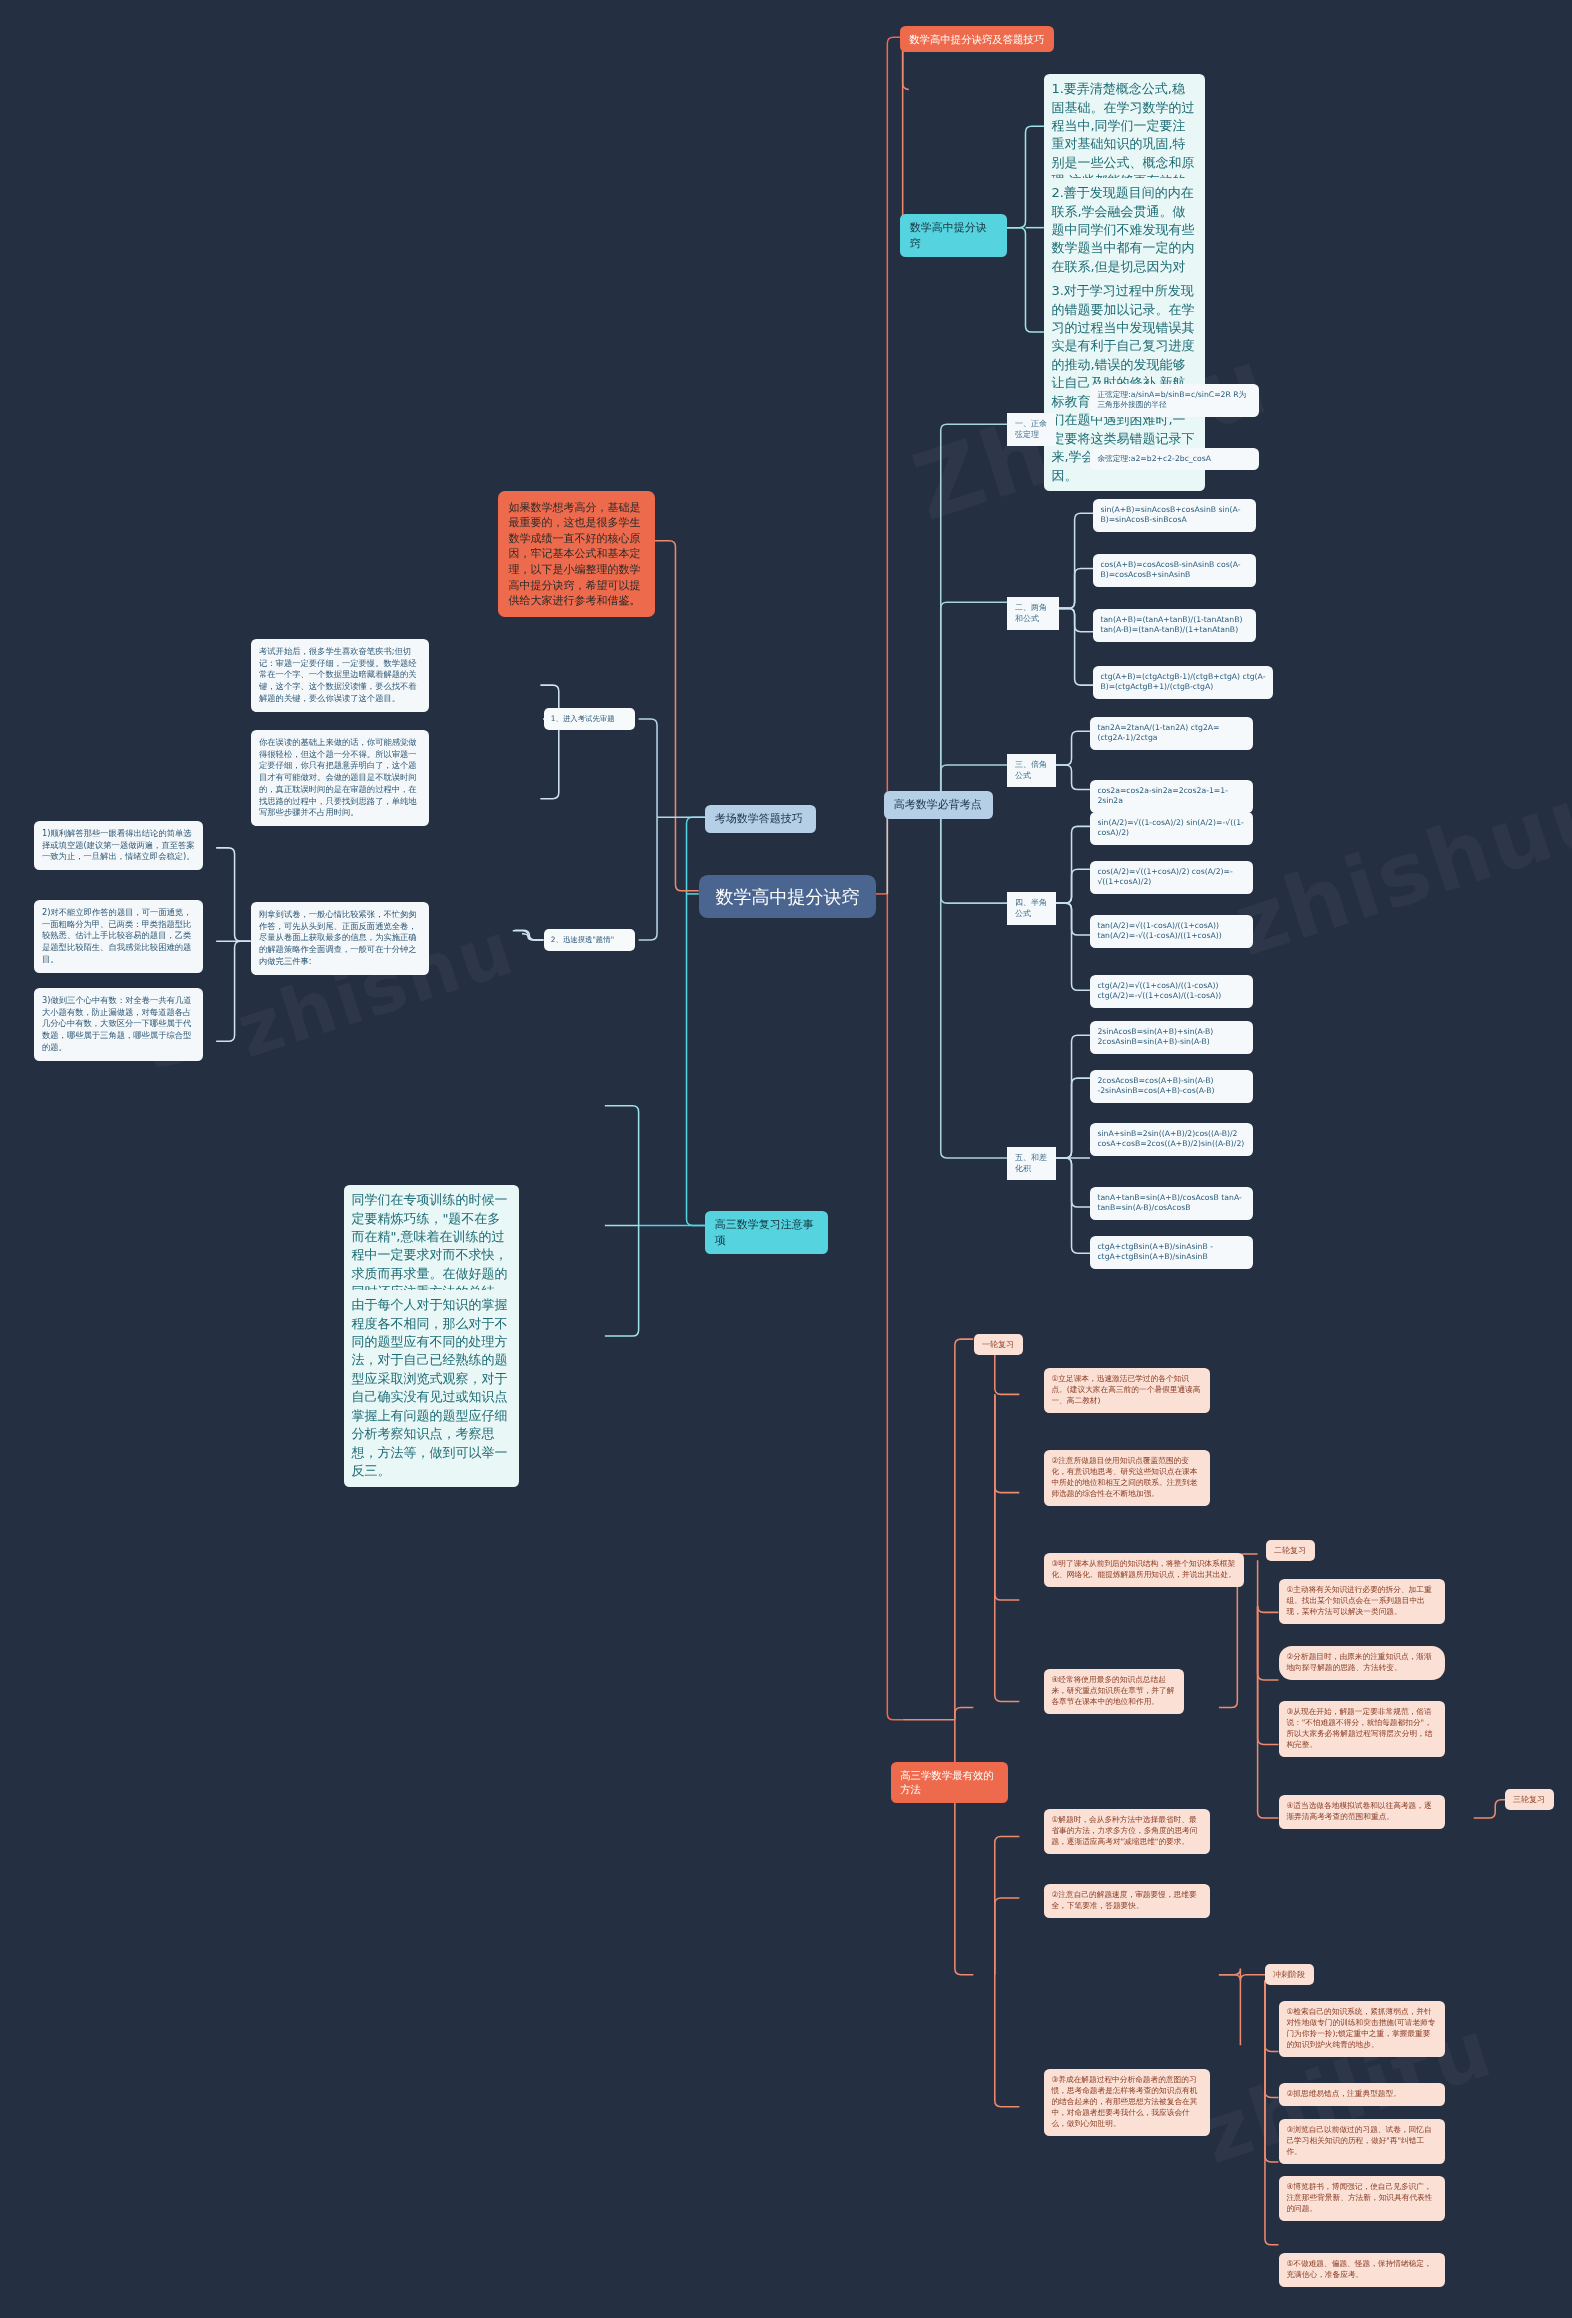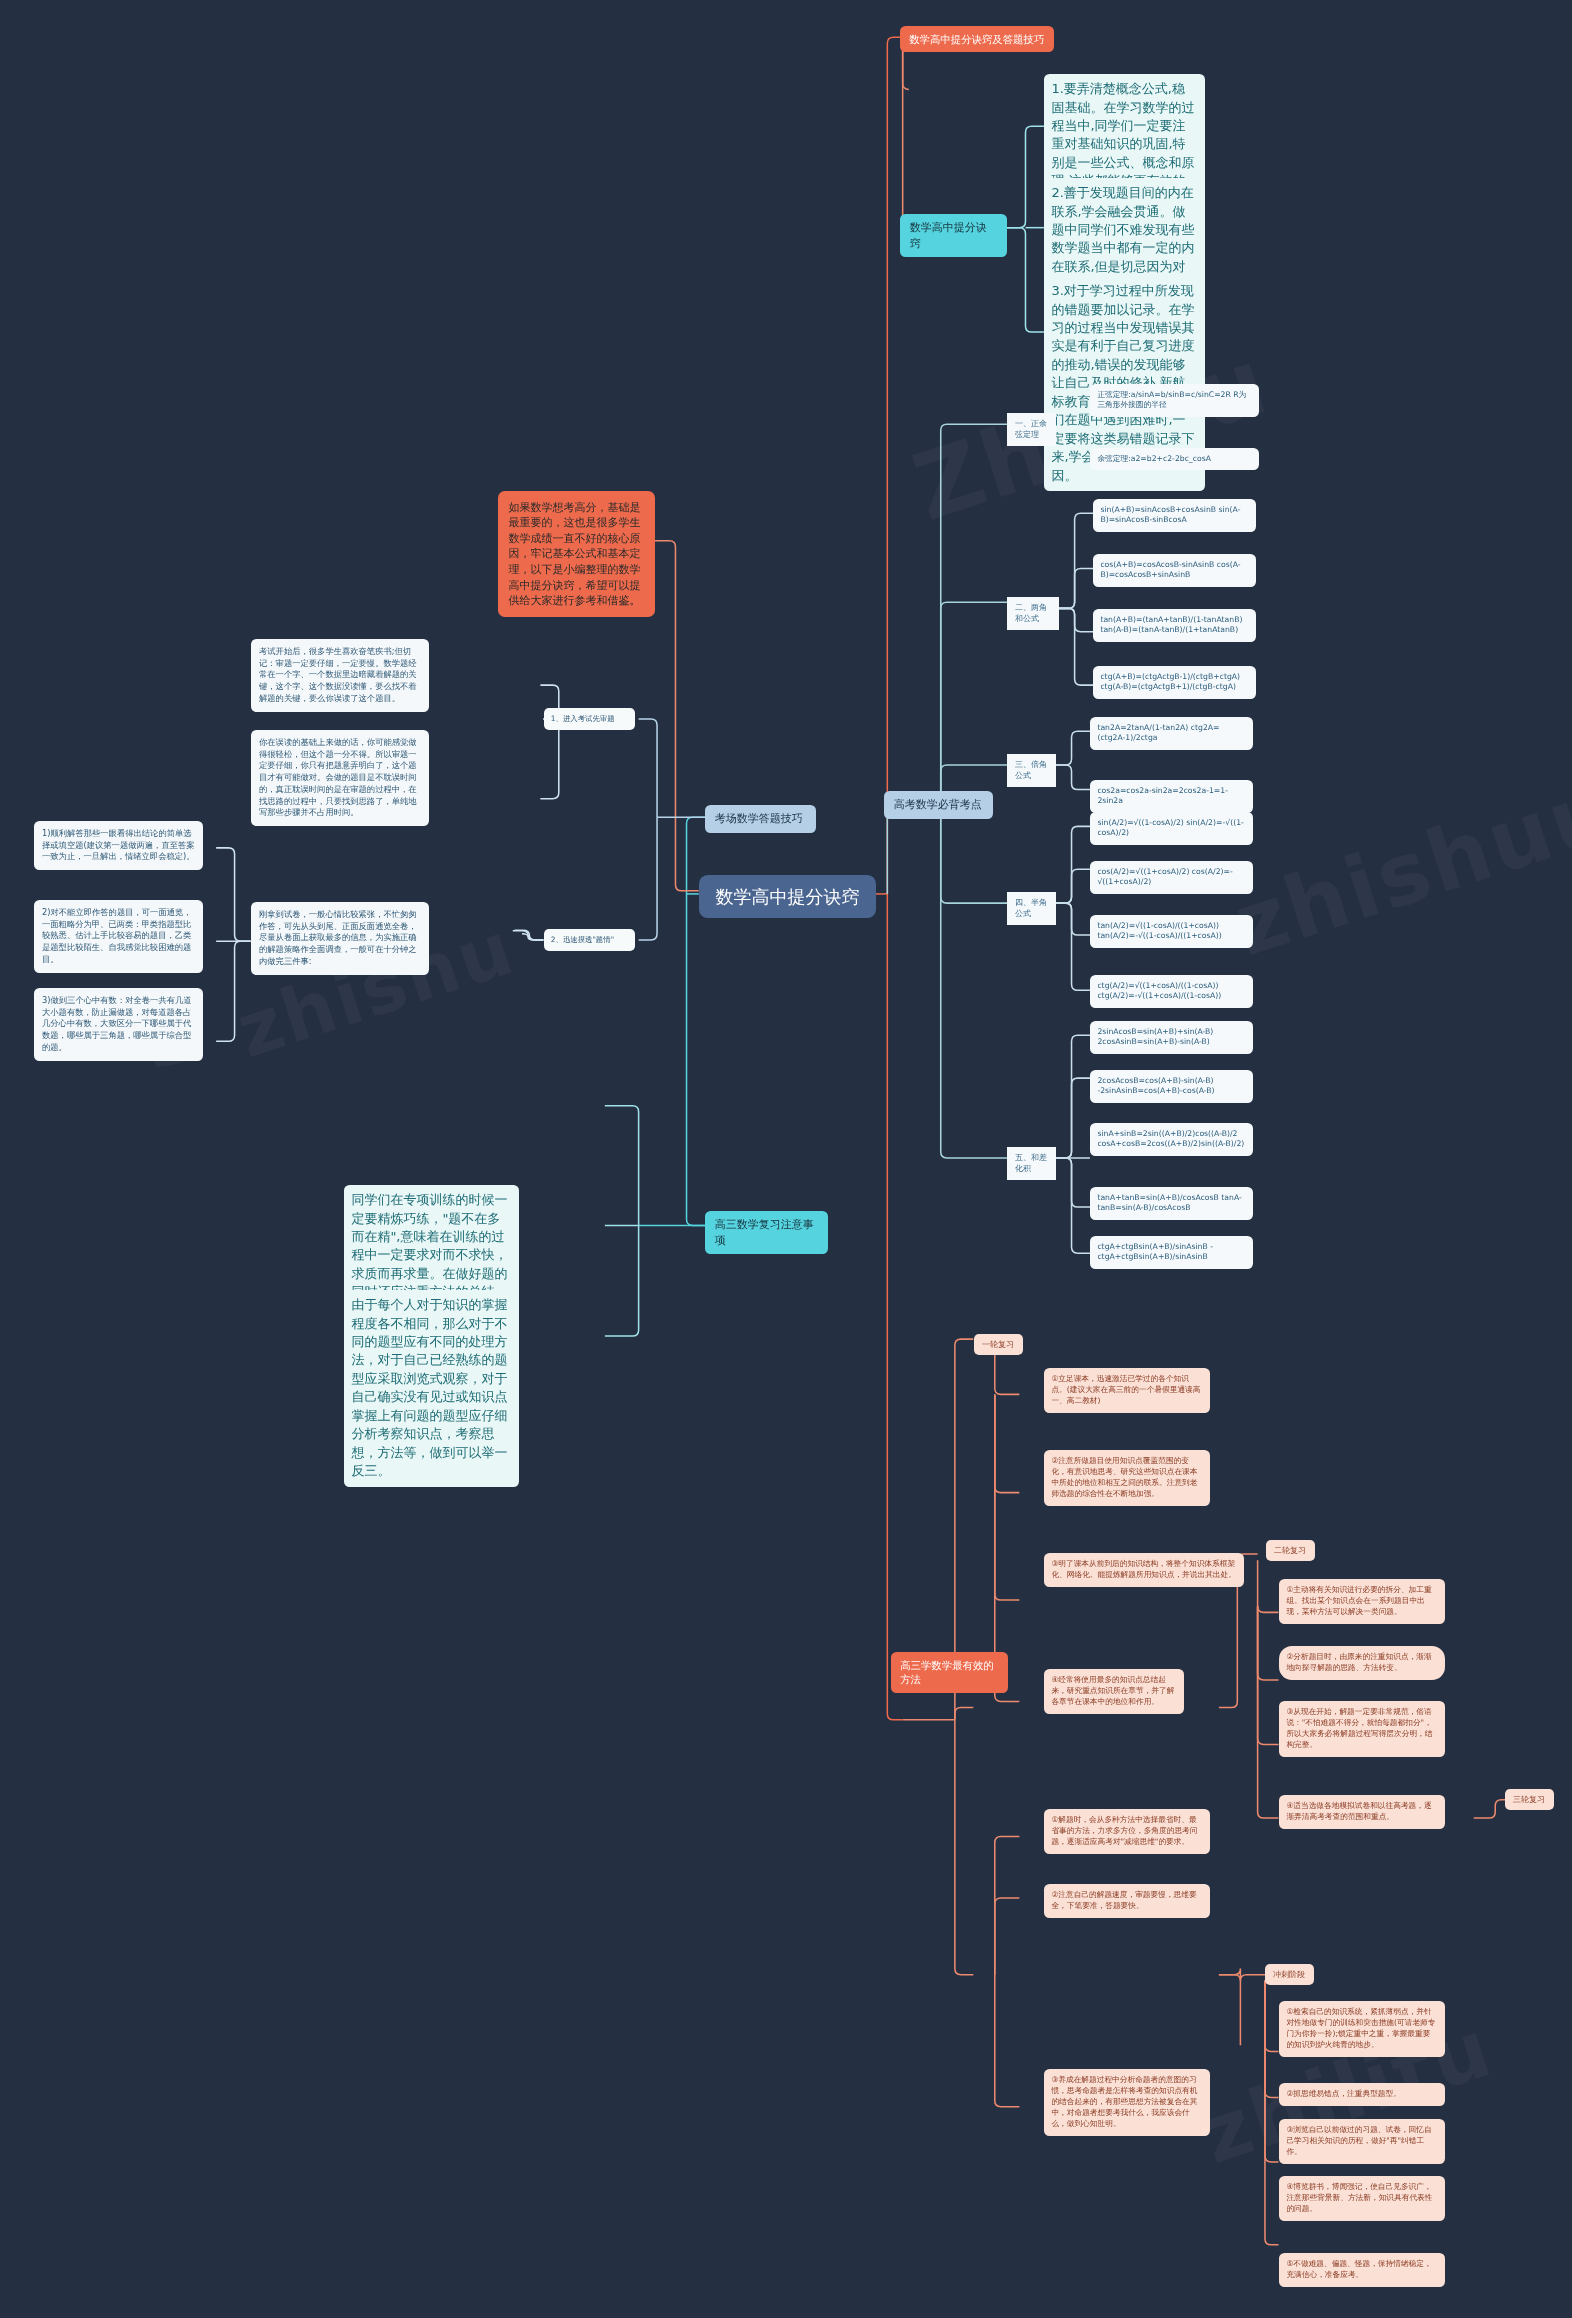--- a/index.html
+++ b/index.html
@@ -260,21 +260,21 @@
   <div class="node n-steel" style="left:884px;top:791px;width:109px;">高考数学必背考点</div>
 
   <div class="node n-formula-lbl" style="left:1007px;top:413px;width:49px;">一、正余弦定理</div>
   <div class="node n-formula" style="left:1090px;top:384px;width:169px;">正弦定理:a/sinA=b/sinB=c/sinC=2R R为三角形外接圆的半径</div>
   <div class="node n-formula" style="left:1090px;top:448px;width:169px;">余弦定理:a2=b2+c2-2bc_cosA</div>
 
   <div class="node n-formula-lbl" style="left:1007px;top:597px;width:52px;">二、两角和公式</div>
   <div class="node n-formula" style="left:1093px;top:499px;width:163px;">sin(A+B)=sinAcosB+cosAsinB sin(A-B)=sinAcosB-sinBcosA</div>
   <div class="node n-formula" style="left:1093px;top:554px;width:163px;">cos(A+B)=cosAcosB-sinAsinB cos(A-B)=cosAcosB+sinAsinB</div>
   <div class="node n-formula" style="left:1093px;top:609px;width:163px;">tan(A+B)=(tanA+tanB)/(1-tanAtanB) tan(A-B)=(tanA-tanB)/(1+tanAtanB)</div>
-  <div class="node n-formula" style="left:1093px;top:666px;width:163px;">ctg(A+B)=(ctgActgB-1)/(ctgB+ctgA) ctg(A-B)=(ctgActgB+1)/(ctgB-ctgA)</div>
+  <div class="node n-formula" style="left:1093px;top:666px;width:180px;">ctg(A+B)=(ctgActgB-1)/(ctgB+ctgA) ctg(A-B)=(ctgActgB+1)/(ctgB-ctgA)</div>
 
   <div class="node n-formula-lbl" style="left:1007px;top:754px;width:49px;">三、倍角公式</div>
   <div class="node n-formula" style="left:1090px;top:717px;width:163px;">tan2A=2tanA/(1-tan2A) ctg2A=(ctg2A-1)/2ctga</div>
   <div class="node n-formula" style="left:1090px;top:780px;width:163px;">cos2a=cos2a-sin2a=2cos2a-1=1-2sin2a</div>
 
   <div class="node n-formula-lbl" style="left:1007px;top:892px;width:49px;">四、半角公式</div>
   <div class="node n-formula" style="left:1090px;top:812px;width:163px;">sin(A/2)=√((1-cosA)/2) sin(A/2)=-√((1-cosA)/2)</div>
   <div class="node n-formula" style="left:1090px;top:861px;width:163px;">cos(A/2)=√((1+cosA)/2) cos(A/2)=-√((1+cosA)/2)</div>
   <div class="node n-formula" style="left:1090px;top:915px;width:163px;">tan(A/2)=√((1-cosA)/((1+cosA)) tan(A/2)=-√((1-cosA)/((1+cosA))</div>
   <div class="node n-formula" style="left:1090px;top:975px;width:163px;">ctg(A/2)=√((1+cosA)/((1-cosA)) ctg(A/2)=-√((1+cosA)/((1-cosA))</div>
@@ -298,21 +298,21 @@
 
   <div class="node n-white" style="left:34px;top:821px;width:169px;">1)顺利解答那些一眼看得出结论的简单选择或填空题(建议第一题做两遍，直至答案一致为止，一旦解出，情绪立即会稳定)。</div>
   <div class="node n-white" style="left:34px;top:900px;width:169px;">2)对不能立即作答的题目，可一面通览，一面粗略分为甲、已两类：甲类指题型比较熟悉、估计上手比较容易的题目，乙类是题型比较陌生、自我感觉比较困难的题目。</div>
   <div class="node n-white" style="left:34px;top:988px;width:169px;">3)做到三个心中有数：对全卷一共有几道大小题有数，防止漏做题，对每道题各占几分心中有数，大致区分一下哪些属于代数题，哪些属于三角题，哪些属于综合型的题。</div>
 
   <div class="node n-cyan" style="left:705px;top:1211px;width:123px;">高三数学复习注意事项</div>
 
   <div class="node n-mint" style="left:344px;top:1185px;width:175px;">同学们在专项训练的时候一定要精炼巧练，"题不在多而在精",意味着在训练的过程中一定要求对而不求快，求质而再求量。在做好题的同时还应注重方法的总结，题型的归纳，不同题型之间的对比等等，达到融会贯通的目的。</div>
   <div class="node n-mint" style="left:344px;top:1290px;width:175px;">由于每个人对于知识的掌握程度各不相同，那么对于不同的题型应有不同的处理方法，对于自己已经熟练的题型应采取浏览式观察，对于自己确实没有见过或知识点掌握上有问题的题型应仔细分析考察知识点，考察思想，方法等，做到可以举一反三。</div>
 
-  <div class="node n-orange-strong" style="left:891px;top:1652px;width:117px;">高三学数学最有效的方法</div>
+  <div class="node n-orange-strong" style="left:891px;top:1762px;width:117px;">高三学数学最有效的方法</div>
 
   <div class="node n-peach-lbl" style="left:974px;top:1334px;width:49px;">一轮复习</div>
   <div class="node n-peach" style="left:1044px;top:1368px;width:166px;">①立足课本，迅速激活已学过的各个知识点。(建议大家在高三前的一个暑假里通读高一、高二教材)</div>
   <div class="node n-peach" style="left:1044px;top:1450px;width:166px;">②注意所做题目使用知识点覆盖范围的变化，有意识地思考、研究这些知识点在课本中所处的地位和相互之间的联系。注意到老师选题的综合性在不断地加强。</div>
   <div class="node n-peach" style="left:1044px;top:1553px;width:200px;">③明了课本从前到后的知识结构，将整个知识体系框架化、网络化。能提炼解题所用知识点，并说出其出处。</div>
   <div class="node n-peach" style="left:1044px;top:1669px;width:140px;">④经常将使用最多的知识点总结起来，研究重点知识所在章节，并了解各章节在课本中的地位和作用。</div>
 
   <div class="node n-peach-lbl" style="left:1266px;top:1540px;width:49px;">二轮复习</div>
   <div class="node n-peach" style="left:1279px;top:1579px;width:166px;">①主动将有关知识进行必要的拆分、加工重组。找出某个知识点会在一系列题目中出现，某种方法可以解决一类问题。</div>
   <div class="node n-peach" style="left:1279px;top:1646px;width:166px;border-radius:13px;">②分析题目时，由原来的注重知识点，渐渐地向探寻解题的思路、方法转变。</div>

